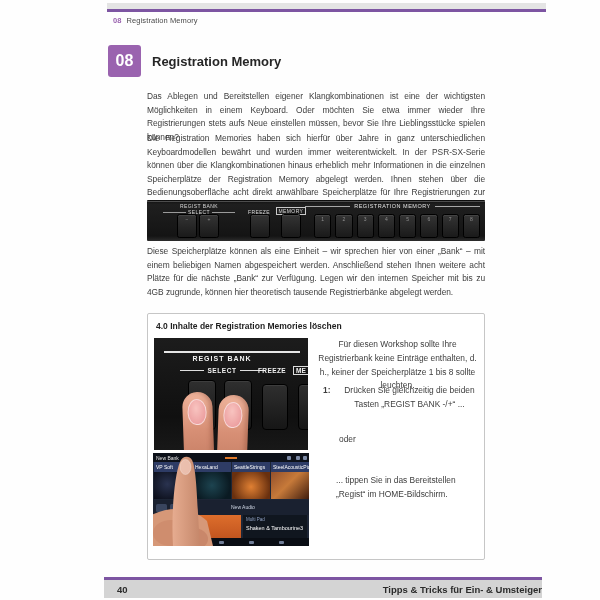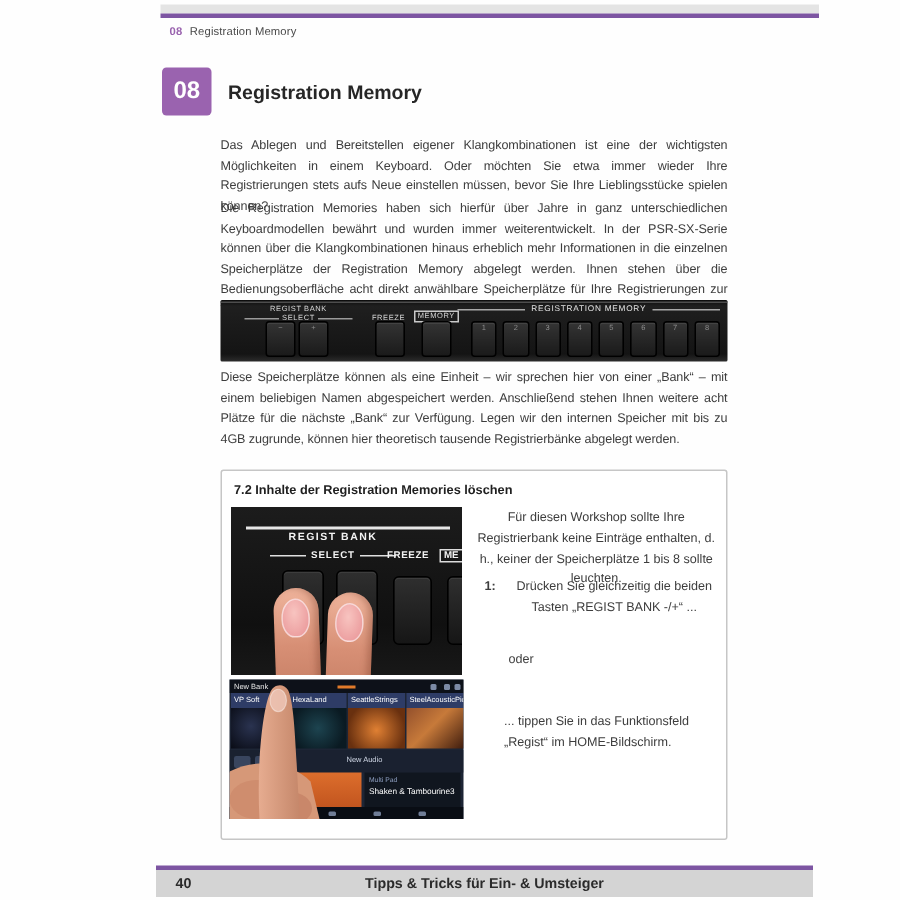--- a/index.html
+++ b/index.html
@@ -103,21 +103,21 @@
   .ph2-pad-lbl{position:absolute;left:3px;top:1.5px;font-size:4.5px;color:#8fa0c2;white-space:nowrap;}
   .ph2-pad-name{position:absolute;left:3px;top:10px;font-size:5.5px;color:#fff;white-space:nowrap;}
   .ph2-botbar{position:absolute;left:0;top:85px;width:100%;height:8px;background:#090d14;}
   .ph2-botbar i{position:absolute;top:2.5px;width:5px;height:3px;background:#6f7d97;border-radius:1px;}
   .ph2-hand{position:absolute;left:0;top:0;width:156px;height:93px;}
 
   
   .foot-rule{position:absolute;left:104px;top:577px;width:438px;height:2.5px;background:#7d55a2;}
   .foot-band{position:absolute;left:104px;top:579.5px;width:438px;height:18px;background:#d4d4d4;}
   .foot-num{position:absolute;left:13px;top:4px;font-size:9.5px;font-weight:bold;color:#2b2b2b;}
-  .foot-title{position:absolute;left:0;right:0;top:4px;text-align:center;font-size:9.5px;font-weight:bold;color:#2b2b2b;}
+  .foot-title{position:absolute;left:0;right:0;top:4px;text-align:right;font-size:9.5px;font-weight:bold;color:#2b2b2b;}
 
   
   .wb-intro{position:absolute;left:168px;top:24px;width:163px;margin:0;font-size:8.4px;line-height:13.8px;color:#3d3d3d;text-align:center;}
   .wb-step{position:absolute;left:175px;top:70px;width:158px;font-size:8.4px;line-height:13.8px;color:#3d3d3d;}
   .wb-step .n{float:left;width:15px;font-weight:bold;}
   .wb-step .t{display:block;margin-left:15px;text-align:center;}
   .wb-oder{position:absolute;left:191px;top:120px;font-size:8.4px;color:#3d3d3d;text-align:center;}
   .wb-alt{position:absolute;left:188px;top:160px;width:150px;margin:0;font-size:8.4px;line-height:13.8px;color:#3d3d3d;}
 </style>
 </head>
@@ -184,21 +184,21 @@
         </div>
       <div class="slot-key">
           <span class="ksym">8</span>
         </div>
     </div>
   </div>
 
   <p class="body p3">Diese Speicherplätze können als eine Einheit – wir sprechen hier von einer „Bank“ – mit einem beliebigen Namen abgespeichert werden. Anschließend stehen Ihnen weitere acht Plätze für die nächste „Bank“ zur Verfügung. Legen wir den internen Speicher mit bis zu 4GB zugrunde, können hier theoretisch tausende Registrierbänke abgelegt werden.</p>
 
   <div class="wbox">
-    <div class="wbox-title">7.2 Inhalte der Registration Memories löschen</div>
+    <div class="wbox-title">4.0 Inhalte der Registration Memories löschen</div>
 
     <div class="photo1">
       <div class="ph1-line"></div>
       <div class="ph1-rb">REGIST BANK</div>
       <div class="ph1-selrow">
         <i class="dash"></i>
         <span class="sel-txt">SELECT</span>
         <i class="dash"></i>
       </div>
       <div class="ph1-freeze">FREEZE</div>
@@ -281,21 +281,21 @@
         <ellipse cx="32.5" cy="14" rx="5.5" ry="7.5" fill="#edc3b3" opacity="0.9" stroke="rgba(255,255,255,0.45)" stroke-width="0.8"></ellipse>
       </svg>
     </div>
 
     <p class="wb-intro">Für diesen Workshop sollte Ihre Registrierbank keine Einträge enthalten, d. h., keiner der Speicherplätze 1 bis 8 sollte leuchten.</p>
     <div class="wb-step">
       <span class="n">1:</span>
       <span class="t">Drücken Sie gleichzeitig die beiden Tasten „REGIST BANK -/+“ ...</span>
     </div>
     <div class="wb-oder">oder</div>
-    <p class="wb-alt">... tippen Sie in das Funktionsfeld „Regist“ im HOME-Bildschirm.</p>
+    <p class="wb-alt">... tippen Sie in das Bereitstellen „Regist“ im HOME-Bildschirm.</p>
   </div>
 
   <div class="foot-rule"></div>
   <div class="foot-band">
     <span class="foot-num">40</span>
     <span class="foot-title">Tipps &amp; Tricks für Ein- &amp; Umsteiger</span>
   </div>
 
 </div>
 

